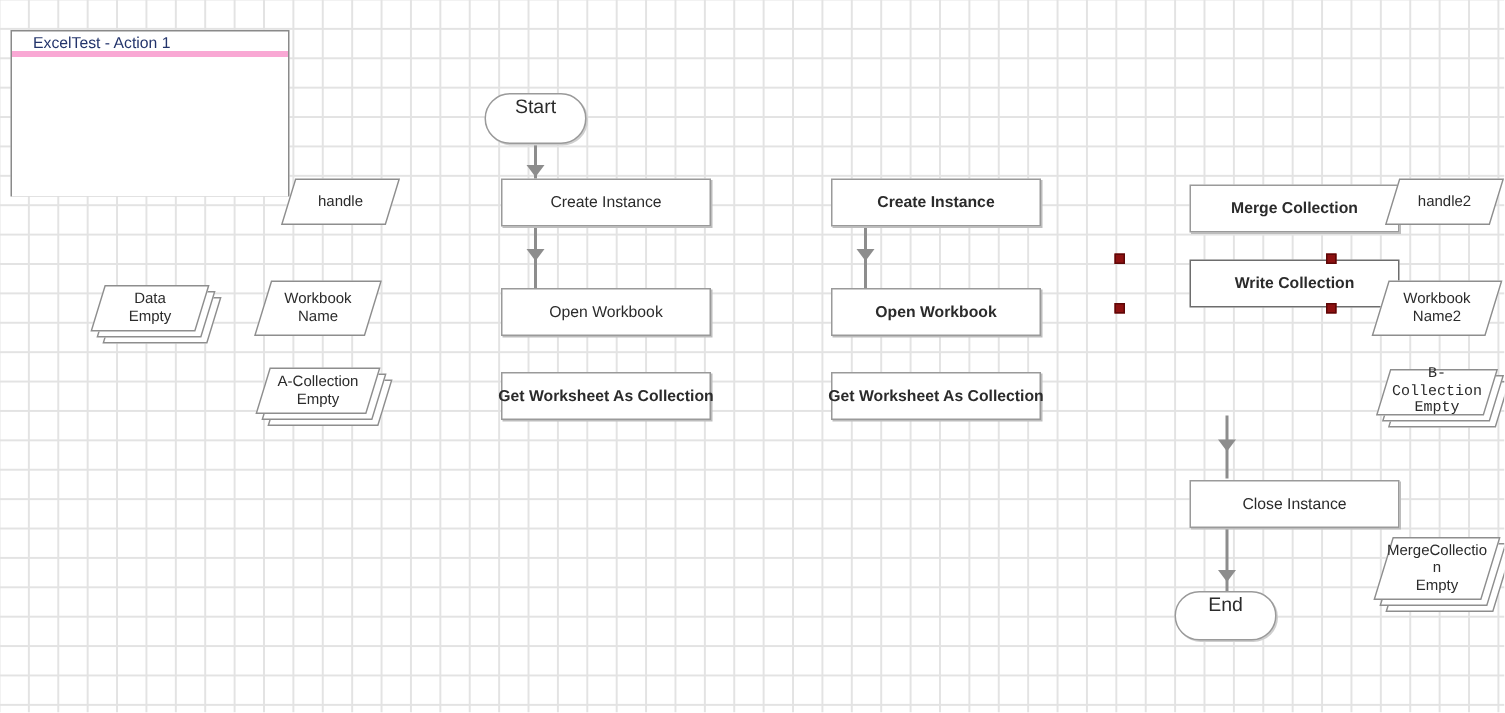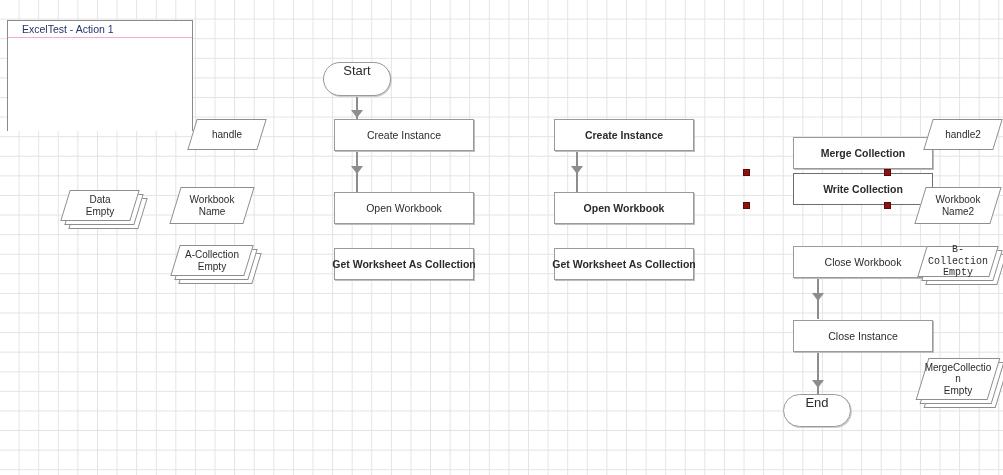--- a/index.html
+++ b/index.html
@@ -24,21 +24,21 @@
   
   .action-window {
     position: absolute;
     background: #ffffff;
     border: 1px solid #8a8a8a;
     box-sizing: border-box;
   }
   .action-window-title {
     height: 17px;
     line-height: 17px;
-    border-bottom: 1px solid #f9a8d4;
+    border-bottom: 4px solid #f9a8d4;
     box-sizing: border-box;
     padding-left: 14px;
     font-size: 10.5px;
     color: #23346b;
     white-space: nowrap;
     overflow: hidden;
   }
   .action-window-body {
     background: #ffffff;
   }
@@ -195,35 +195,32 @@
   </div>
 
   <div class="node bold" style="left:508px; top:192px; width:140px; height:32px;">
     <span>Open Workbook</span>
   </div>
 
   <div class="node bold" style="left:508px; top:248px; width:140px; height:32px;">
     <span>Get Worksheet As Collection</span>
   </div>
 
-  <div class="node bold" style="left:747px; top:137px; width:140px; height:32px;">
+  <div class="node bold" style="left:747px; top:123px; width:140px; height:32px;">
     <span>Merge Collection</span>
   </div>
 
   <div class="node bold selected" style="left:747px; top:173px; width:140px; height:32px;">
     <span>Write Collection</span>
   </div>
   <div class="handle" style="left:743px; top:169px;"></div>
   <div class="handle" style="left:884px; top:169px;"></div>
   <div class="handle" style="left:743px; top:202px;"></div>
   <div class="handle" style="left:884px; top:202px;"></div>
 
-  <div class="node" style="left:747px; top:246px; width:140px; height:32px;">
-    <span>Close Workbook</span>
-  </div>
 
   <div class="node" style="left:747px; top:320px; width:140px; height:32px;">
     <span>Close Instance</span>
   </div>
 
   <div class="terminator" style="left:783px; top:394px; width:68px; height:33px;">
     <span>End</span>
   </div>
 
   <div class="data-shape" style="left:192px; top:119px; width:70px; height:31px;">

